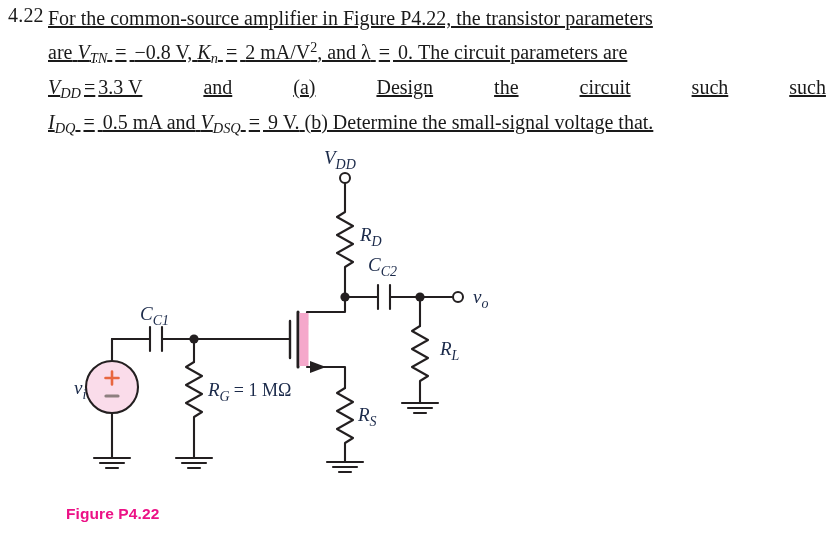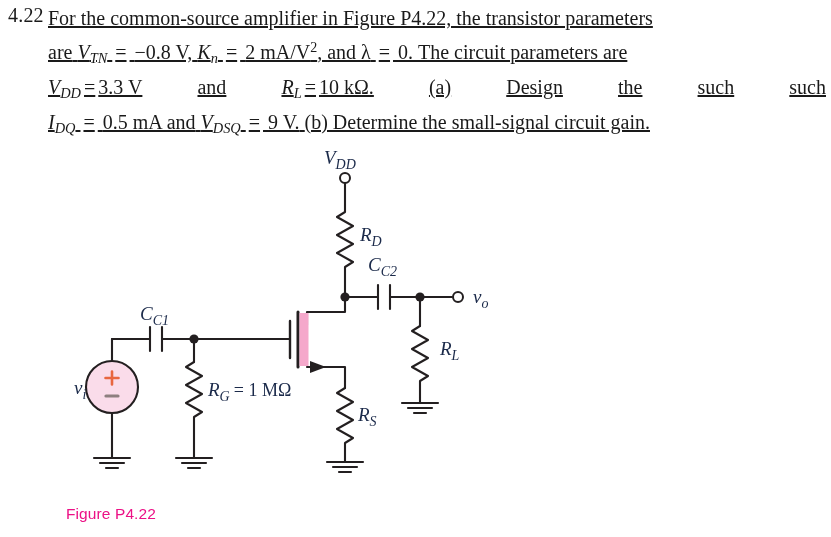--- a/index.html
+++ b/index.html
@@ -41,21 +41,21 @@
   .nb{white-space:nowrap;}
 
   
   #schematic{position:absolute;left:4px;top:140px;width:831px;height:360px;}
   #schematic svg{display:block;}
 
   
   .caption{
     position:absolute;left:66px;top:505px;
     font-family:"Liberation Sans","DejaVu Sans",sans-serif;
-    font-weight:normal;font-size:15.5px;
+    font-weight:bold;font-size:15.5px;
     color:#ec1186;
     letter-spacing:.1px;
   }
 </style>
 </head>
 <body>
 
 <div id="page">
 
   <div class="problem">
@@ -76,36 +76,36 @@
         <span class="nb"><i class="v">K</i><span class="sub">n</span></span>
         <span class="eq">=</span>
         <span class="nb"><span>2 mA/V</span><span class="sup">2</span></span><span>, and λ</span>
         <span class="eq">=</span>
         <span>0. The circuit parameters are</span>
       </div>
 
       <div class="pline l3">
         <span><span class="nb"><i class="v">V</i><span class="sub">DD</span></span><span class="eq">=</span><span>3.3 V</span></span>
         <span>and</span>
-        <span><span class="nb"><i class="v">R</i><span class="sub">L</span></span><span class="eq">=</span><span>10 kΩ.</span></span>
         <span>(a)</span>
         <span>Design</span>
         <span>the</span>
+        <span>circuit</span>
         <span>such</span>
         <span>such</span>
       </div>
 
       <div class="pline">
         <span class="nb"><i class="v">I</i><span class="sub">DQ</span></span>
         <span class="eq">=</span>
         <span>0.5 mA and</span>
         <span class="nb"><i class="v">V</i><span class="sub">DSQ</span></span>
         <span class="eq">=</span>
         <span>9 V.</span>
-        <span>(b) Determine the small-signal circuit gain.</span>
+        <span>(b) Determine the small-signal voltage that.</span>
       </div>
 
     </div>
   </div>
 
   <div id="schematic">
     <svg width="831" height="360" viewBox="0 0 831 360" xmlns="http://www.w3.org/2000/svg">
       <g fill="none" stroke="#231f20" stroke-width="2.1" stroke-linecap="round" stroke-linejoin="round">
 
         <circle cx="341" cy="38" r="5" fill="#ffffff" stroke="#231f20" stroke-width="2"></circle>

